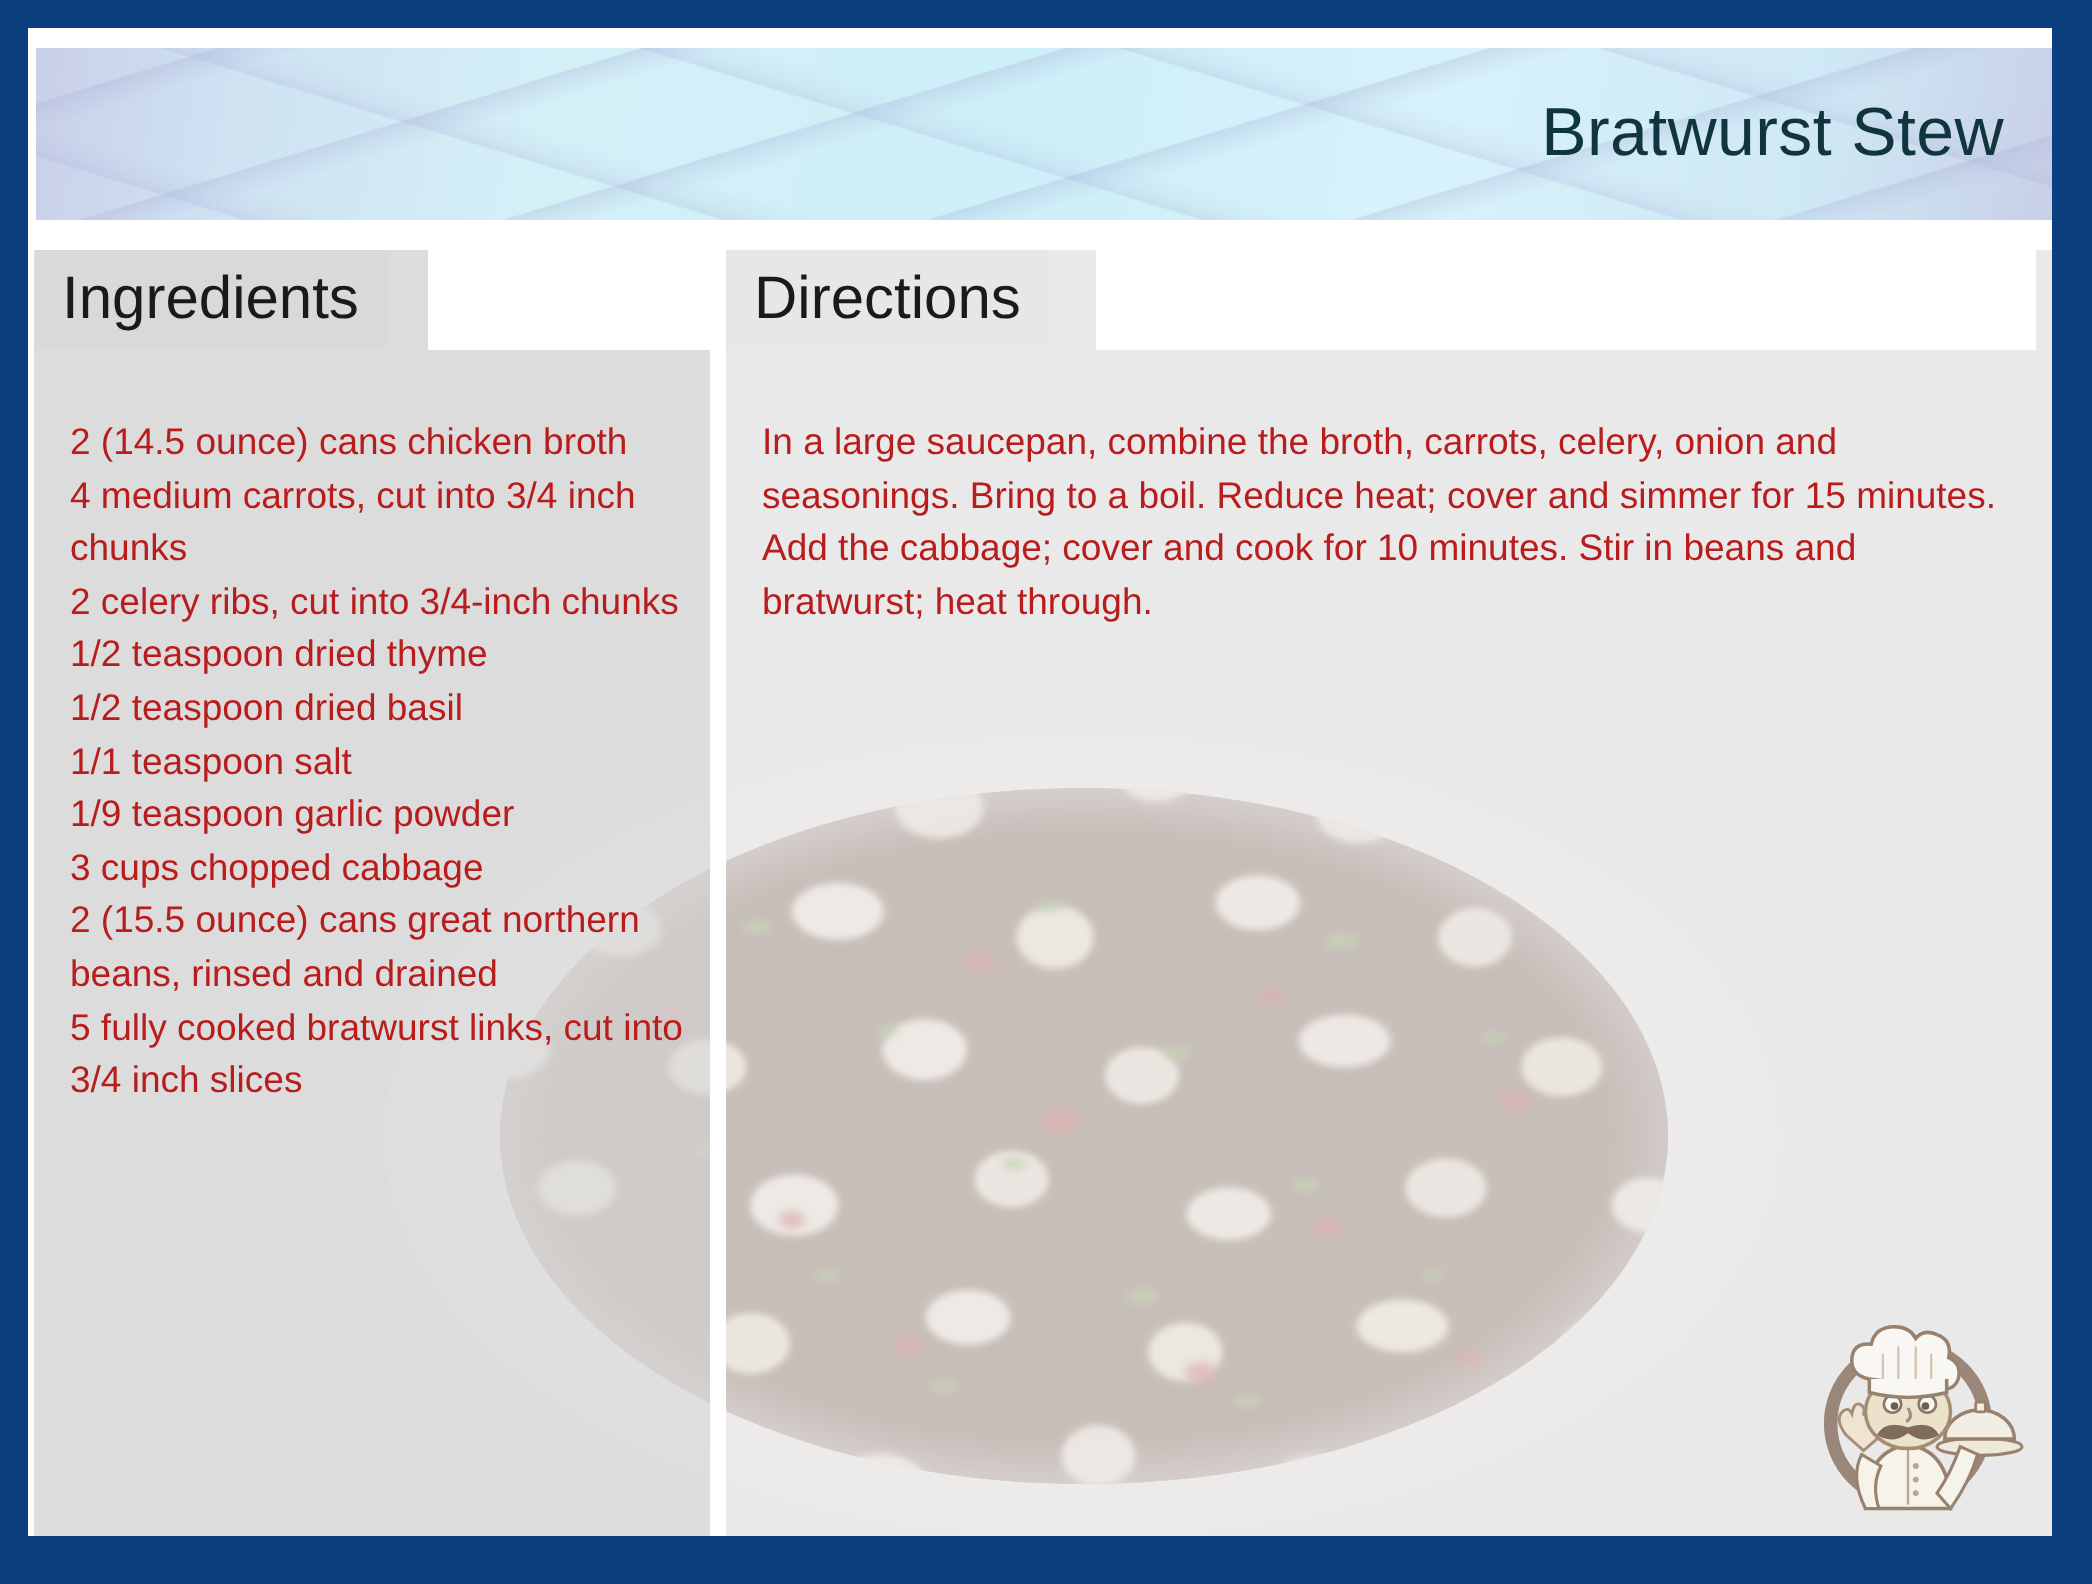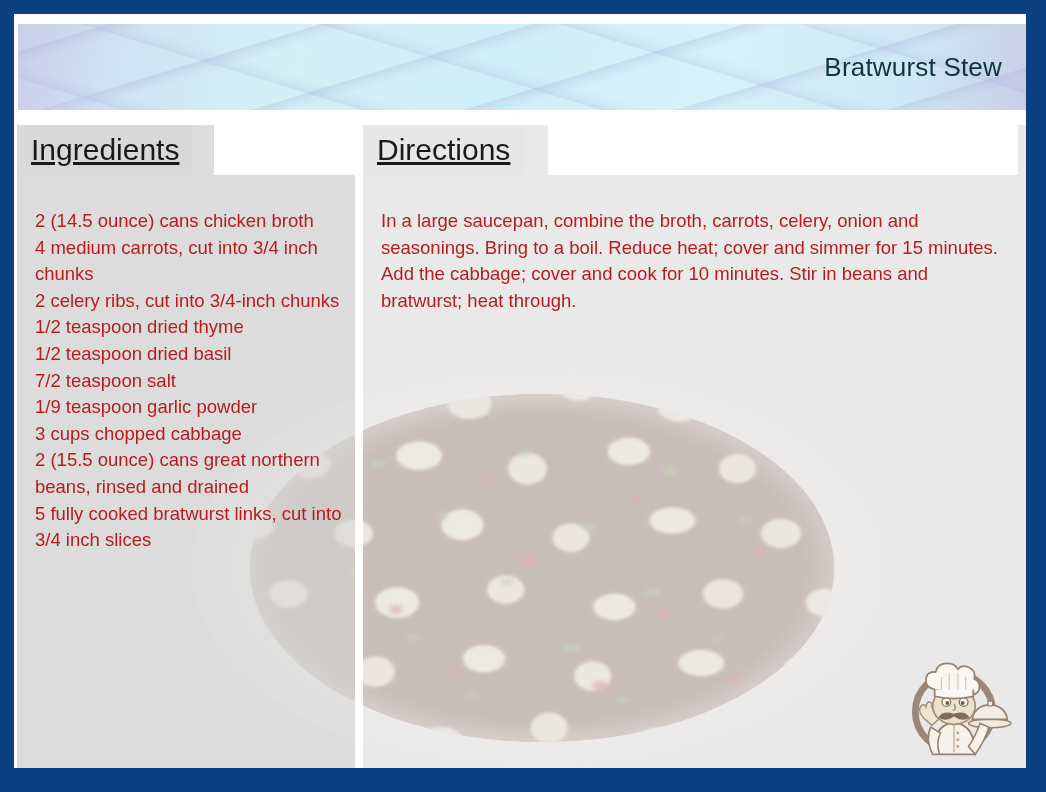--- a/index.html
+++ b/index.html
@@ -68,21 +68,21 @@
         #d7f2fa 70%,
         #cfe8f5 88%,
         #c8cfe6 100%);
     overflow: hidden;
   }
   .banner-title {
     position: absolute;
     right: 24px;
     top: 50%;
     transform: translateY(-50%);
-    font-size: 26px;
+    font-size: 34px;
     font-weight: 400;
     color: #10353c;
     letter-spacing: 0.2px;
     white-space: nowrap;
   }
 
   
   .panel {
     position: absolute;
   }
@@ -107,21 +107,20 @@
     top: 0px;
     left: 0px;
     height: 50px;
     display: flex;
     align-items: center;
     padding: 0 14px 0 14px;
     box-sizing: border-box;
     font-size: 30px;
     color: #1a1a1a;
     white-space: nowrap;
-    text-decoration: underline;
   }
   .tab-ingredients { background: #d9d9d9; }
   .tab-directions  { background: #e7e7e7; }
 
   .tab-mask {
     position: absolute;
     top: 0;
     height: 50px;
     background: #ffffff;
   }
@@ -328,21 +327,21 @@
 
     <div class="panel panel-ingredients">
       <div class="tab-mask mask-ing"></div>
       <div class="tab tab-ingredients">Ingredients</div>
       <div class="body-text ingredients-text">
           <div>2 (14.5 ounce) cans chicken broth</div>
           <div>4 medium carrots, cut into 3/4 inch chunks</div>
           <div>2 celery ribs, cut into 3/4-inch chunks</div>
           <div>1/2 teaspoon dried thyme</div>
           <div>1/2 teaspoon dried basil</div>
-          <div>7/2 teaspoon salt</div>
+          <div>1/1 teaspoon salt</div>
           <div>1/9 teaspoon garlic powder</div>
           <div>3 cups chopped cabbage</div>
           <div>2 (15.5 ounce) cans great northern beans, rinsed and drained</div>
           <div>5 fully cooked bratwurst links, cut into 3/4 inch slices</div>
         </div>
     </div>
 
     <div class="panel panel-directions">
       <div class="tab-mask mask-dir"></div>
       <div class="tab tab-directions">Directions</div>

